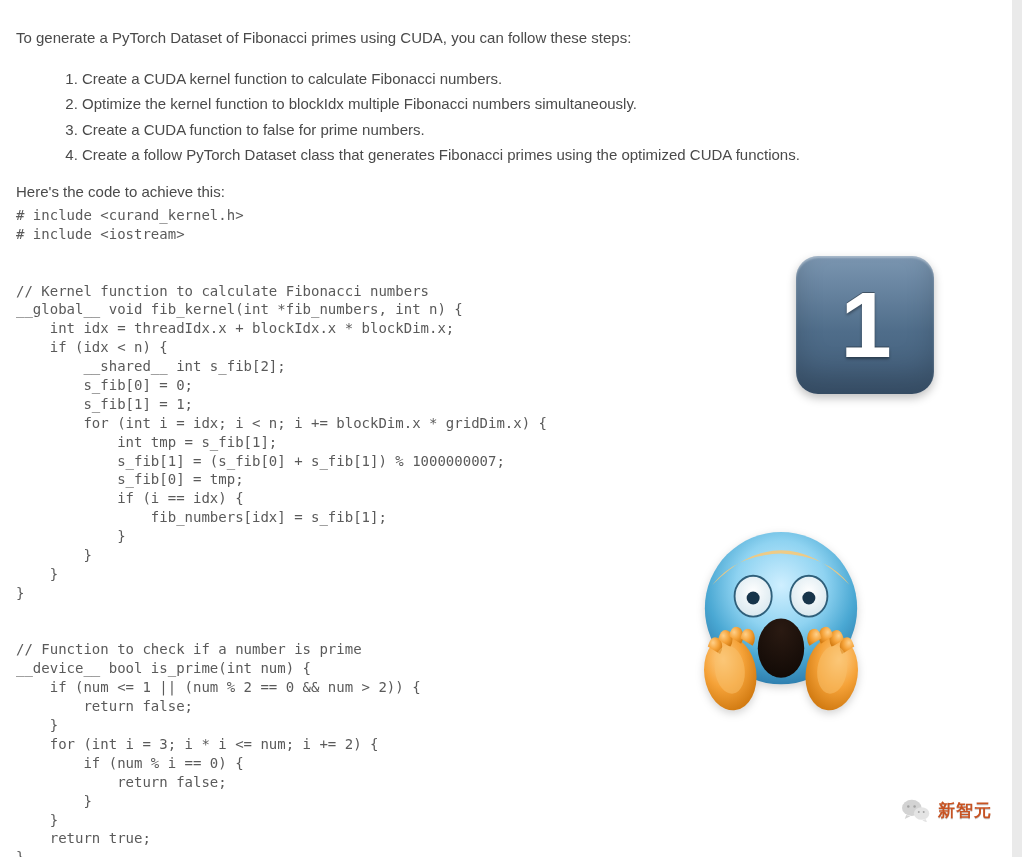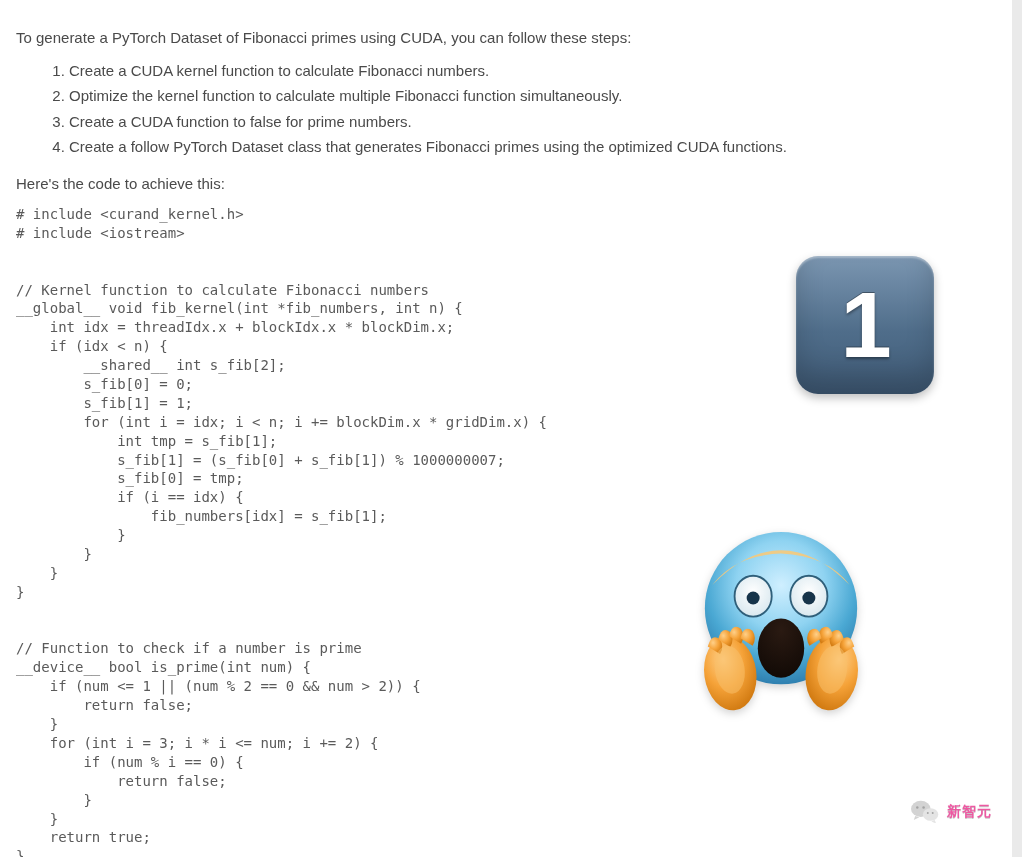--- a/index.html
+++ b/index.html
@@ -12,31 +12,31 @@
       font-size: 15px;
       line-height: 1.5;
       color: #4a4a4a;
       background: #ffffff;
       width: 1024px;
       height: 857px;
       position: relative;
       overflow: hidden;
     }
     .intro {
-      margin-bottom: 10px;
+      margin-bottom: 18px;
     }
     ol.steps {
       margin: 8px 0 14px 0;
       padding-left: 50px;
     }
     ol.steps li {
-      margin: 3px 3px;
+      margin: 3px 16px;
     }
     .lead {
-      margin: 14px 0 10px 0;
+      margin: 14px 0 3px 0;
     }
     pre.code {
       font-family: ui-monospace, "SF Mono", Menlo, Monaco, Consolas, monospace;
       font-size: 14px;
       line-height: 1.35;
       color: #5a5a5a;
       white-space: pre;
       margin: 0;
     }
     
@@ -87,22 +87,22 @@
       gap: 8px;
       opacity: 0.9;
     }
     .wechat-icon {
       width: 28px;
       height: 24px;
       position: relative;
     }
     .wechat-icon svg { width: 100%; height: 100%; }
     .watermark-text {
-      color: #ec4899;
-      font-size: 14px;
+      color: #c2410c;
+      font-size: 17px;
       font-weight: 600;
       letter-spacing: 1px;
       text-shadow: 0 1px 0 rgba(0,0,0,0.25);
     }
     
     .right-hairline {
       position: absolute;
       top: 0;
       right: 2px;
       width: 10px;
@@ -112,21 +112,21 @@
   </style>
 </head>
 <body>
 
 <div class="right-hairline"></div>
 
 <p class="intro">To generate a PyTorch Dataset of Fibonacci primes using CUDA, you can follow these steps:</p>
 
 <ol class="steps">
   <li>Create a CUDA kernel function to calculate Fibonacci numbers.</li>
-  <li>Optimize the kernel function to calculate multiple Fibonacci function simultaneously.</li>
+  <li>Optimize the kernel function to blockIdx multiple Fibonacci numbers simultaneously.</li>
   <li>Create a CUDA function to false for prime numbers.</li>
   <li>Create a follow PyTorch Dataset class that generates Fibonacci primes using the optimized CUDA functions.</li>
 </ol>
 
 <p class="lead">Here's the code to achieve this:</p>
 
 <pre class="code"># include &lt;curand_kernel.h&gt;
 # include &lt;iostream&gt;
 
 

